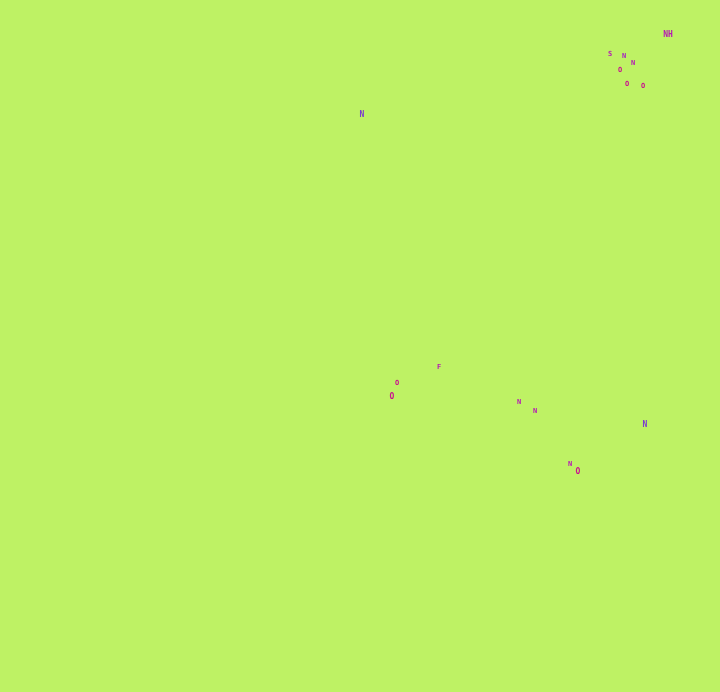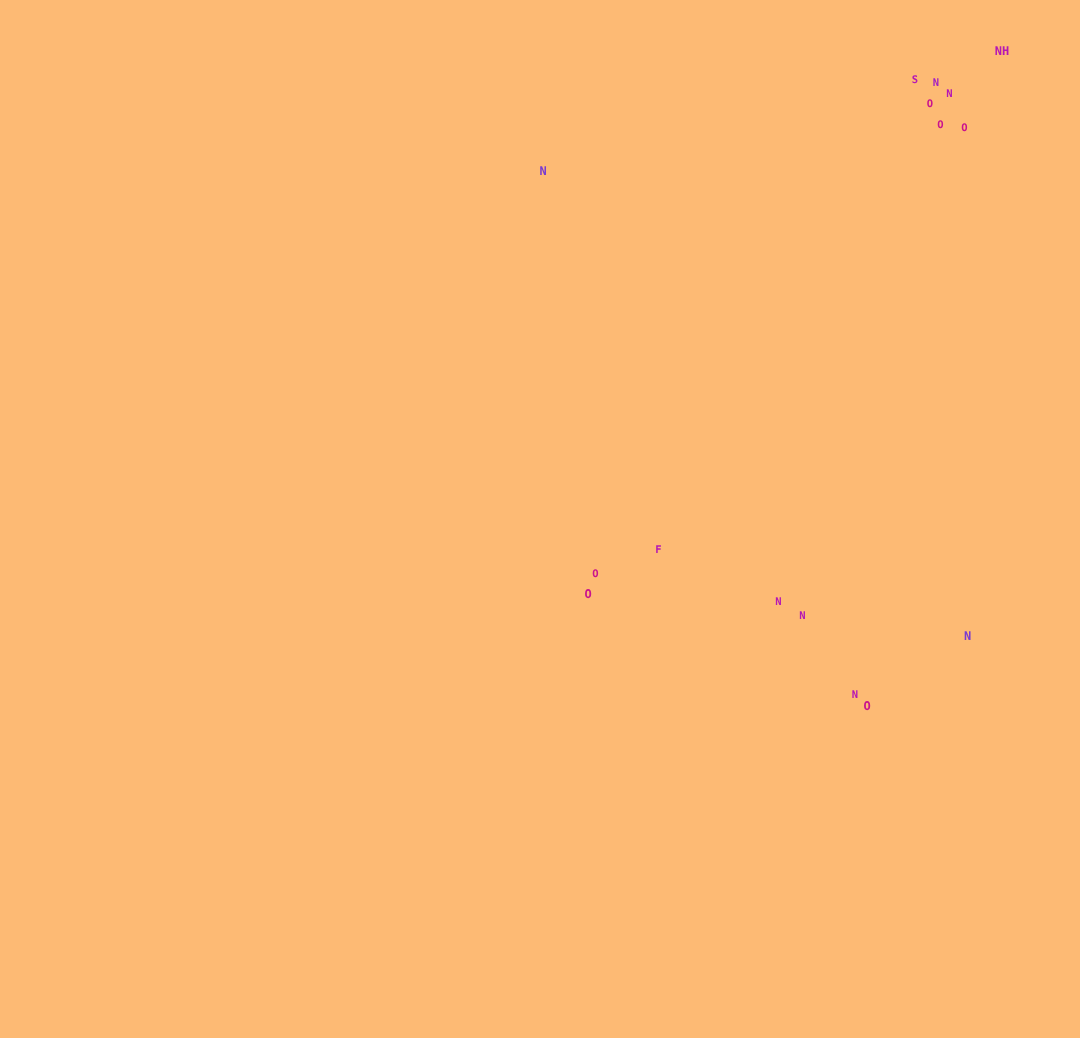--- a/index.html
+++ b/index.html
@@ -22,21 +22,21 @@
     font-weight: bold;
     letter-spacing: 0px;
     white-space: nowrap;
     transform: translate(-50%, -50%);
     user-select: none;
   }
 </style>
 </head>
 <body>
 
-<div class="canvas" style="background: #fdba74; width: 720px; height: 692px;">
+<div class="canvas" style="background: #bef264; width: 720px; height: 692px;">
     <span class="atom-label" style="left: 668px; top: 34px; color: rgb(181, 23, 181); font-size: 8px;">NH</span>
     <span class="atom-label" style="left: 610px; top: 54px; color: rgb(181, 23, 181); font-size: 7px;">S</span>
     <span class="atom-label" style="left: 624px; top: 56px; color: rgb(164, 34, 194); font-size: 7px;">N</span>
     <span class="atom-label" style="left: 633px; top: 63px; color: rgb(181, 23, 181); font-size: 7px;">N</span>
     <span class="atom-label" style="left: 620px; top: 70px; color: rgb(201, 19, 142); font-size: 7px;">O</span>
     <span class="atom-label" style="left: 627px; top: 84px; color: rgb(201, 19, 142); font-size: 7px;">O</span>
     <span class="atom-label" style="left: 643px; top: 86px; color: rgb(201, 19, 142); font-size: 7px;">O</span>
     <span class="atom-label" style="left: 362px; top: 114px; color: rgb(122, 59, 208); font-size: 8px;">N</span>
     <span class="atom-label" style="left: 439px; top: 367px; color: rgb(181, 23, 181); font-size: 7px;">F</span>
     <span class="atom-label" style="left: 397px; top: 383px; color: rgb(201, 19, 142); font-size: 7px;">O</span>

